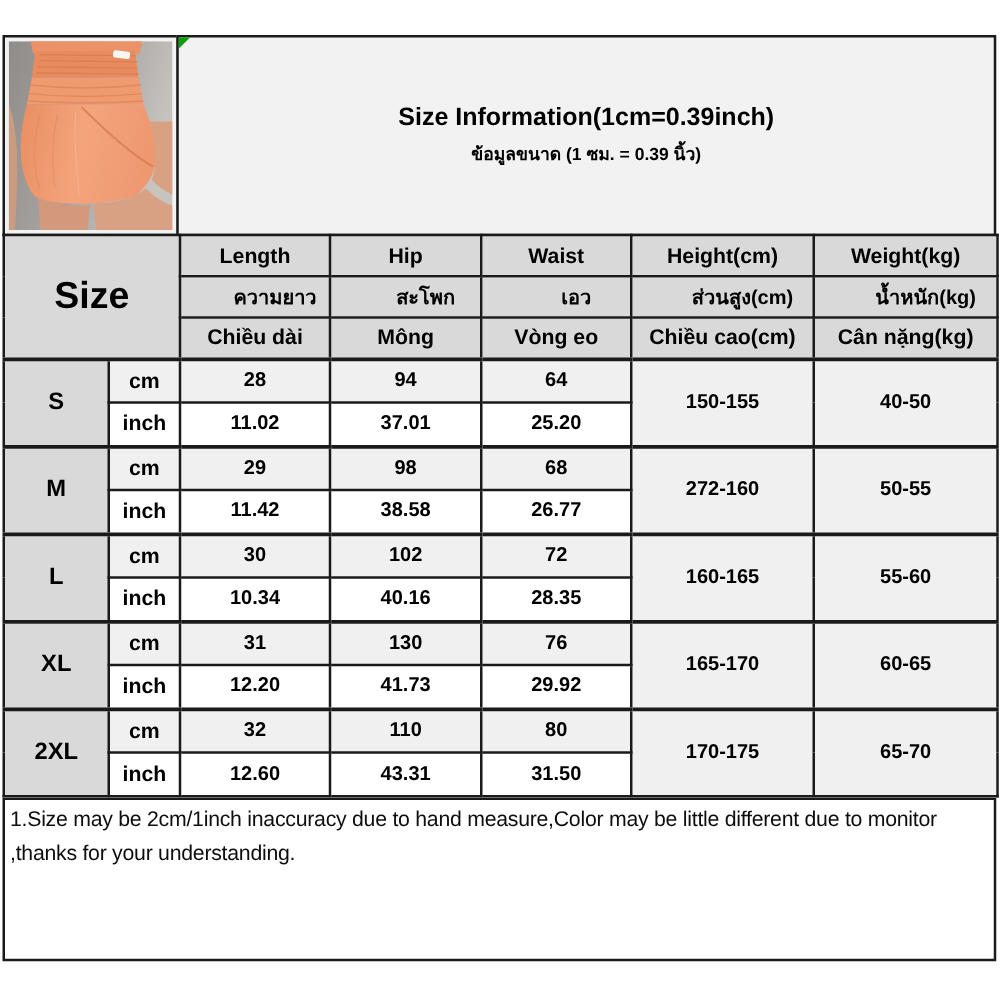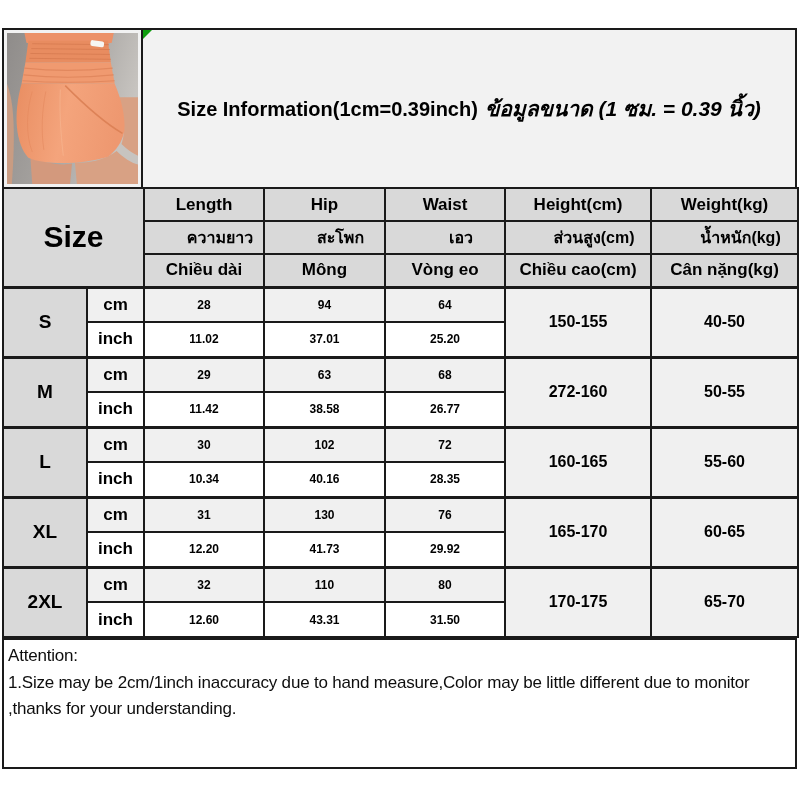--- a/index.html
+++ b/index.html
@@ -16,43 +16,43 @@
   html,body{background:#fff;}
   body{font-family:"Liberation Sans","DejaVu Sans",sans-serif;color:#000;}
   .canvas{position:relative;width:800px;height:800px;background:#fff;overflow:hidden;}
 
   
   .photo-box{position:absolute;left:2px;top:28px;width:141px;height:161px;
     border:2px solid var(--border);background:var(--panel-bg);padding:3px;}
   .photo-box svg{display:block;width:100%;height:100%;}
   .title-box{position:absolute;left:141px;top:28px;width:656px;height:161px;
     border:2px solid var(--border);background:var(--panel-bg);
-    display:flex;flex-direction:row;align-items:center;justify-content:center;gap:7px;}
+    display:flex;flex-direction:column;align-items:center;justify-content:center;gap:7px;}
   .title-line{font-weight:bold;font-size:20px;line-height:22px;text-align:center;}
-  .title-line.th{font-size:21px;font-style:italic;}
+  .title-line.th{font-size:14px;}
   .corner-marker{position:absolute;left:0;top:0;width:0;height:0;
     border-top:9px solid var(--marker-green);border-right:9px solid transparent;}
 
   
   table.size-table{position:absolute;left:2px;top:187px;width:795px;
     border-collapse:collapse;table-layout:fixed;}
   table.size-table th,table.size-table td{
     border:2px solid var(--border);text-align:center;vertical-align:middle;
     font-weight:bold;overflow:hidden;}
   col.c-size{width:84px;} col.c-unit{width:57px;}
   col.c-length{width:120px;} col.c-hip{width:121px;} col.c-waist{width:120px;}
   col.c-height{width:146px;} col.c-weight{width:147px;}
   tr.h-row{height:33px;}
   tr.b-row{height:35px;}
   .size-big{background:var(--header-gray);font-size:30px;}
   th.hdr{background:var(--header-gray);font-size:17px;}
   tr.h-th th.hdr{font-size:16px;padding-left:32px;}
   th.size-name{background:var(--header-gray);font-size:19px;}
   td.unit{font-size:17px;}
-  td.val{font-size:12px;}
+  td.val{font-size:16px;}
   td.range{font-size:16px;background:var(--row-gray);}
   tr.cm-row td.unit,tr.cm-row td.val{background:var(--row-gray);}
   tr.inch-row td.unit,tr.inch-row td.val{background:#fff;margin-left:43px;}
   tr.group-start th,tr.group-start td{border-top-width:3px;}
 
   
   .attention-box{position:absolute;left:2px;top:638px;width:795px;height:131px;
     border:2px solid var(--border);background:#fff;padding:3px 4px;}
   .attention-box div{font-size:17px;line-height:26.5px;letter-spacing:-0.2px;color:#0d0d0d;}
 </style>
@@ -158,21 +158,21 @@
         <tr class="b-row inch-row">
           <td class="unit">inch</td>
           <td class="val">11.02</td>
           <td class="val">37.01</td>
           <td class="val">25.20</td>
         </tr>
         <tr class="b-row cm-row group-start">
           <th class="size-name" rowspan="2">M</th>
           <td class="unit">cm</td>
           <td class="val">29</td>
-          <td class="val">63</td>
+          <td class="val">98</td>
           <td class="val">68</td>
           <td class="range" rowspan="2">272-160</td>
           <td class="range" rowspan="2">50-55</td>
         </tr>
         <tr class="b-row inch-row">
           <td class="unit">inch</td>
           <td class="val">11.42</td>
           <td class="val">38.58</td>
           <td class="val">26.77</td>
         </tr>
@@ -218,20 +218,19 @@
         <tr class="b-row inch-row">
           <td class="unit">inch</td>
           <td class="val">12.60</td>
           <td class="val">43.31</td>
           <td class="val">31.50</td>
         </tr>
       </tbody>
   </table>
 
   <div class="attention-box">
-    <div>Attention:</div>
     <div>
         <div>1.Size may be 2cm/1inch inaccuracy due to hand measure,Color may be little different due to monitor</div>
         <div>,thanks for your understanding.</div>
       </div>
   </div>
 
 </div>
 
 </body></html>

